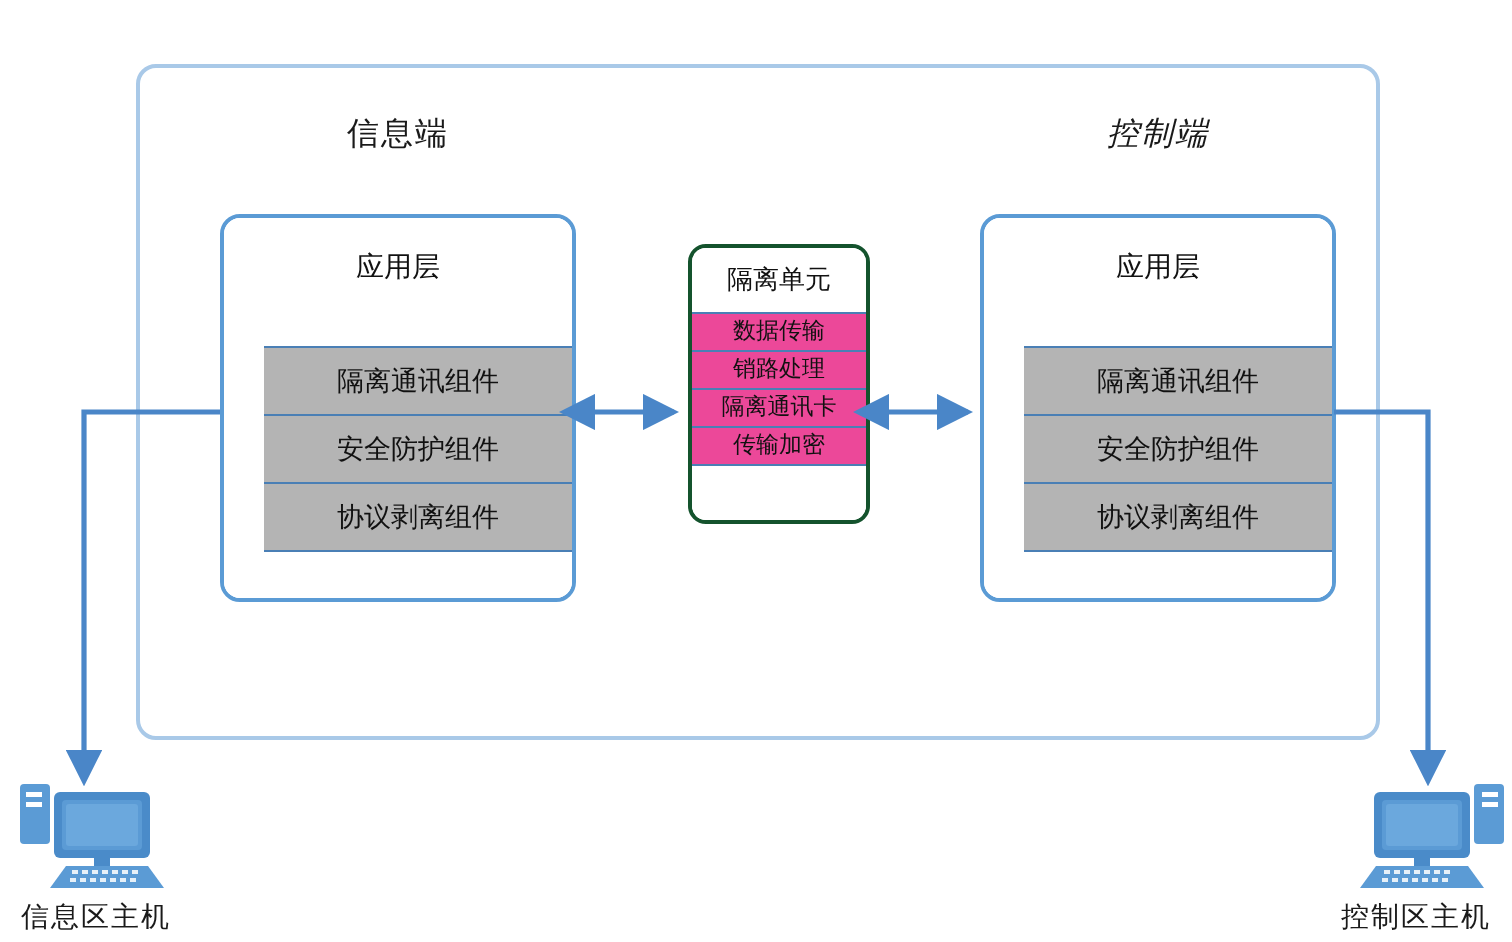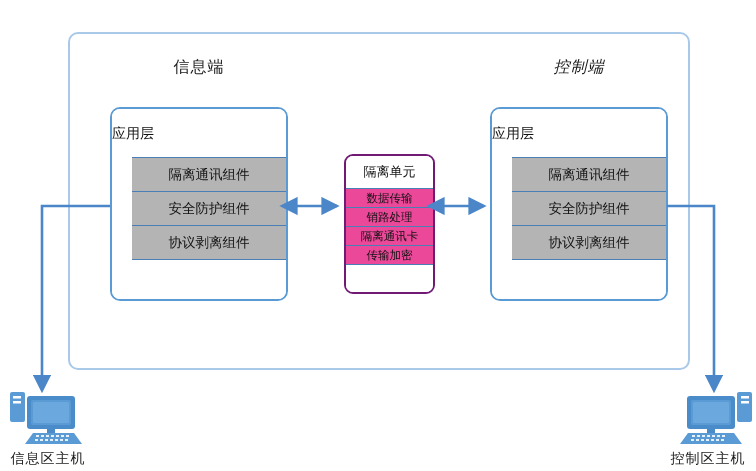--- a/index.html
+++ b/index.html
@@ -32,41 +32,41 @@
   
   .panel{
     width:178px;height:194px;
     border:2px solid #5b9bd5;
     border-radius:10px;
     box-sizing:border-box;
     background:#ffffff;
     overflow:hidden;
   }
   .panel-head{
-    height:48px;line-height:48px;
-    font-size:14px;color:#111;
+    height:64px;line-height:48px;
+    text-align:center;font-size:14px;color:#111;
     background:#ffffff;
   }
   .panel-rows{
     border-top:1.2px solid #4a7fb5;
     margin-left:20px;
   }
   .row-gray{
     height:34px;line-height:34px;
     text-align:center;font-size:13.5px;color:#111;
     background:#b4b4b4;
     border-bottom:1.2px solid #4a7fb5;
     box-sizing:border-box;
   }
   .panel-foot{height:100%;background:#fff;}
 
   
   #center-unit{
-    left:344px;top:154px;width:91px;height:140px;
-    border:2px solid #701a75;border-radius:9px;
+    left:344px;top:122px;width:91px;height:140px;
+    border:2px solid #14532d;border-radius:9px;
     box-sizing:border-box;background:#fff;overflow:hidden;
   }
   #center-unit .cu-head{
     height:32px;line-height:32px;text-align:center;
     font-size:13px;color:#111;background:#fff;
   }
   #center-unit .cu-rows{border-top:1.1px solid #4a7fb5;}
   .cu-row{
     height:19px;line-height:19px;text-align:center;
     font-size:11.5px;color:#111;background:#ec4899;

